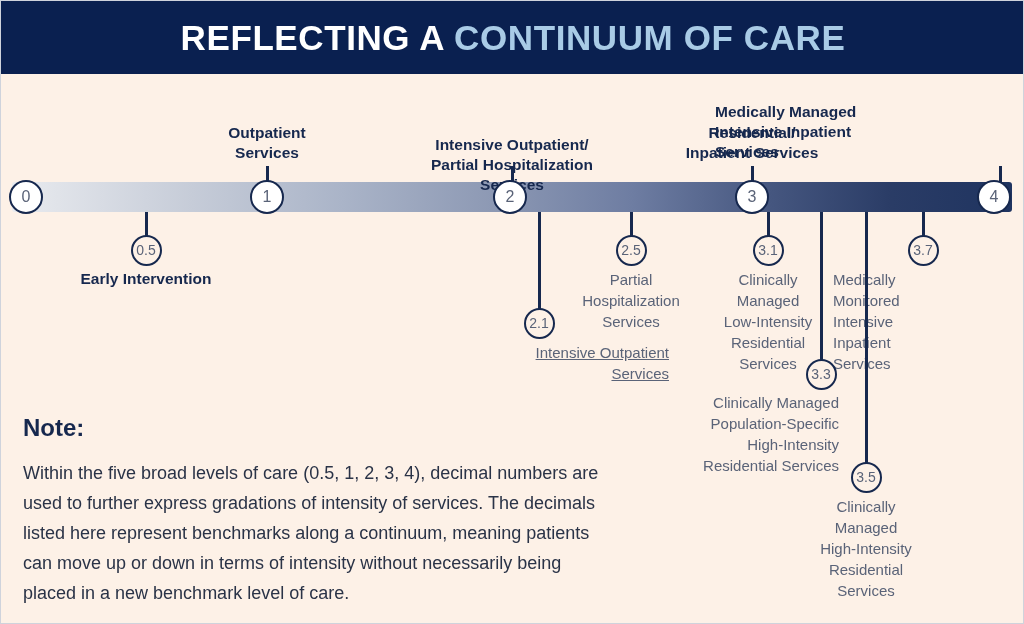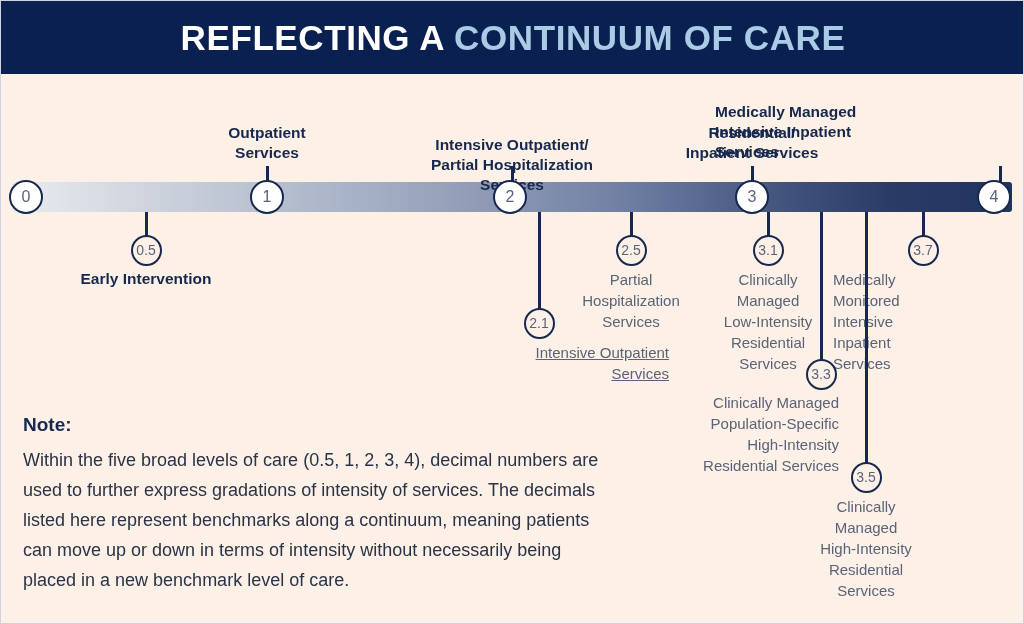--- a/index.html
+++ b/index.html
@@ -127,24 +127,24 @@
   }
 
   
   #note-block {
     position: absolute;
     left: 22px;
     top: 413px;
     width: 580px;
   }
   #note-heading {
-    font-size: 19px;
+    font-size: 24px;
     font-weight: bold;
     color: #16284e;
-    margin-bottom: 9px;
+    margin-bottom: 16px;
   }
   #note-body {
     font-size: 18px;
     color: #2a3347;
     line-height: 30px;
   }
 </style>
 </head>
 <body>
 

